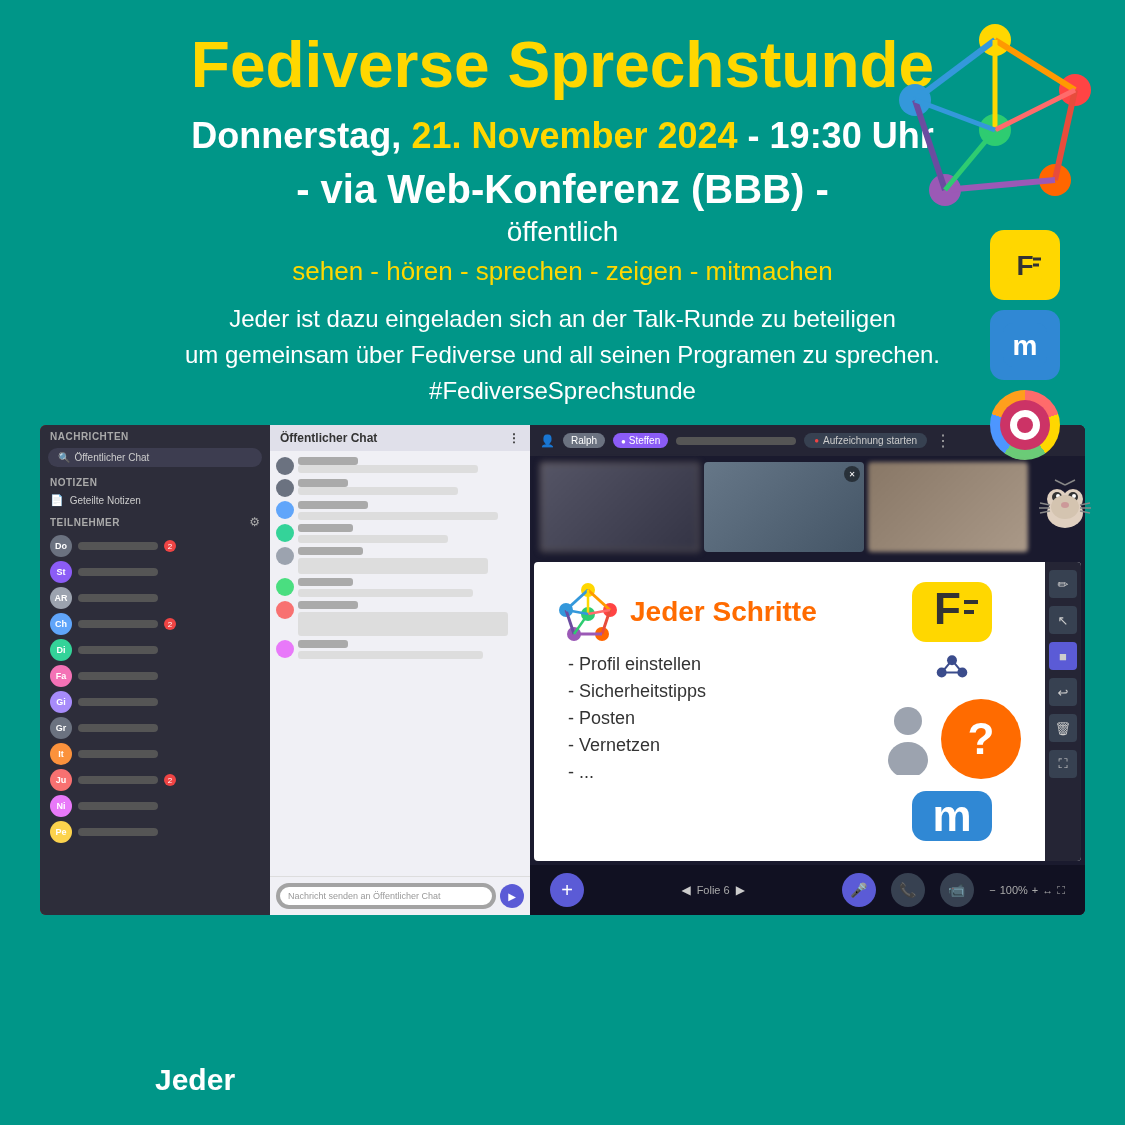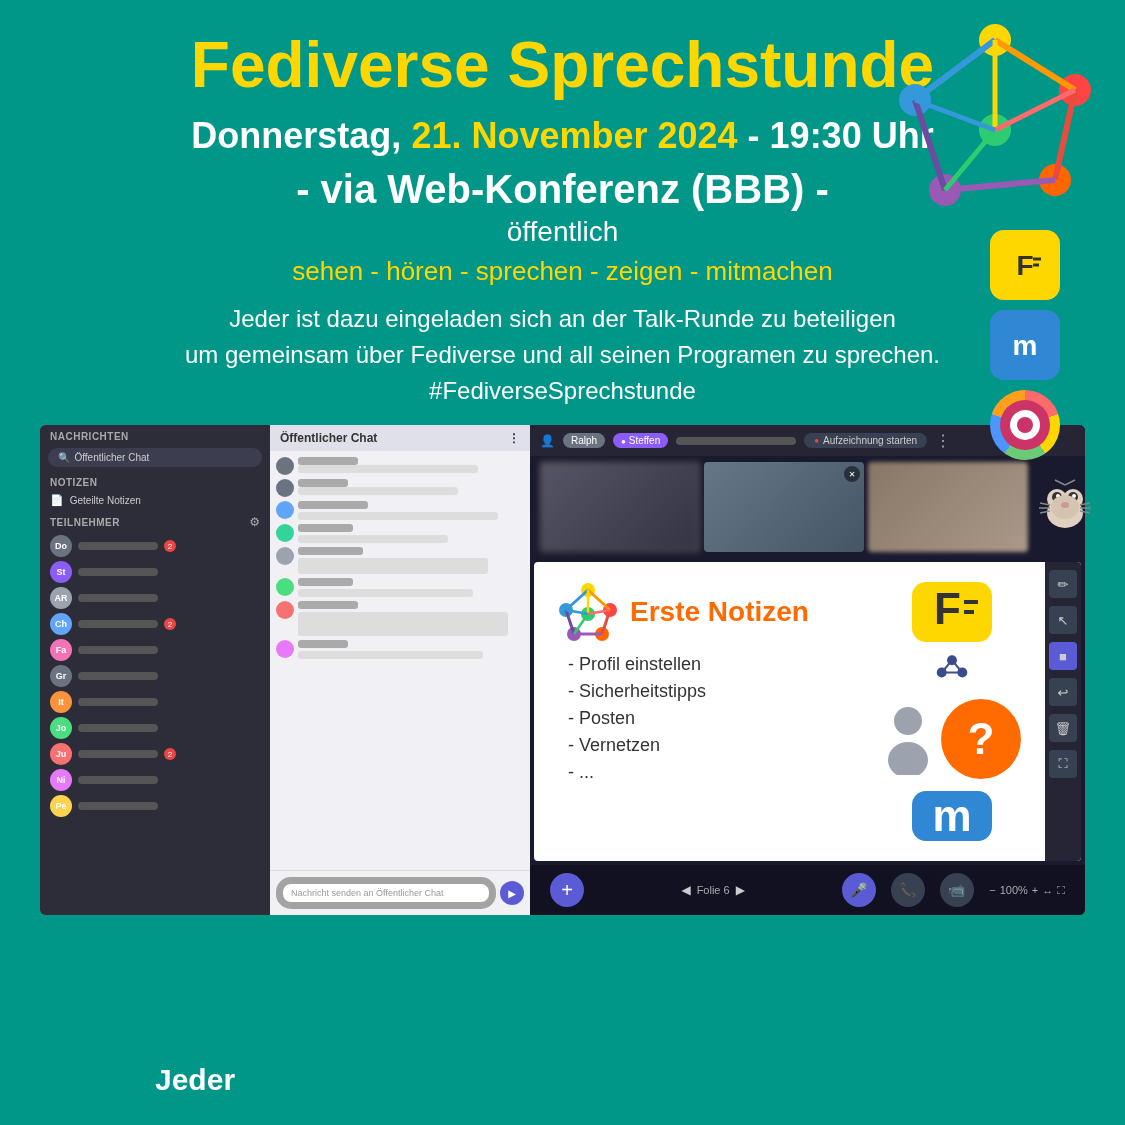--- a/index.html
+++ b/index.html
@@ -289,21 +289,21 @@
       padding: 6px;
       border-top: 1px solid #ddd;
       display: flex;
       align-items: center;
       gap: 4px;
     }
 
     .chat-input-box {
       flex: 1;
       background: white;
-      border: 7px solid #a3a3a3;
+      border: 4px solid #a3a3a3;
       border-radius: 15px;
       padding: 4px 8px;
       font-size: 9px;
       color: #999;
     }
 
     .send-btn {
       width: 24px;
       height: 24px;
       background: #5b5bd6;
@@ -620,33 +620,37 @@
         <div class="participant-row">
           <div class="avatar-circle" style="background:#9CA3AF;">AR</div>
           <div class="participant-name"></div>
         </div>
         <div class="participant-row">
           <div class="avatar-circle" style="background:#60A5FA;">Ch</div>
           <div class="participant-name"></div>
           <div style="width:12px;height:12px;background:#ef4444;border-radius:50%;font-size:8px;color:white;display:flex;align-items:center;justify-content:center;">2</div>
         </div>
         <div class="participant-row">
+          <div class="avatar-circle" style="background:#34D399;">Di</div>
+          <div class="participant-name"></div>
+        </div>
+        <div class="participant-row">
           <div class="avatar-circle" style="background:#F472B6;">Fa</div>
           <div class="participant-name"></div>
         </div>
         <div class="participant-row">
+          <div class="avatar-circle" style="background:#A78BFA;">Gi</div>
+          <div class="participant-name"></div>
+        </div>
+        <div class="participant-row">
           <div class="avatar-circle" style="background:#6B7280;">Gr</div>
           <div class="participant-name"></div>
         </div>
         <div class="participant-row">
           <div class="avatar-circle" style="background:#FB923C;">It</div>
-          <div class="participant-name"></div>
-        </div>
-        <div class="participant-row">
-          <div class="avatar-circle" style="background:#4ADE80;">Jo</div>
           <div class="participant-name"></div>
         </div>
         <div class="participant-row">
           <div class="avatar-circle" style="background:#F87171;">Ju</div>
           <div class="participant-name"></div>
           <div style="width:12px;height:12px;background:#ef4444;border-radius:50%;font-size:8px;color:white;display:flex;align-items:center;justify-content:center;">2</div>
         </div>
         <div class="participant-row">
           <div class="avatar-circle" style="background:#E879F9;">Ni</div>
           <div class="participant-name"></div>
@@ -775,21 +779,21 @@
                 <line x1="30" y1="8" x2="52" y2="28" stroke="#FF9900" stroke-width="3"></line>
                 <line x1="30" y1="8" x2="8" y2="28" stroke="#3498DB" stroke-width="3"></line>
                 <line x1="52" y1="28" x2="44" y2="52" stroke="#E74C3C" stroke-width="3"></line>
                 <line x1="44" y1="52" x2="16" y2="52" stroke="#9B59B6" stroke-width="3"></line>
                 <line x1="16" y1="52" x2="8" y2="28" stroke="#6B4CA0" stroke-width="3"></line>
                 <line x1="30" y1="8" x2="30" y2="32" stroke="#FFD700" stroke-width="2.5"></line>
                 <line x1="52" y1="28" x2="30" y2="32" stroke="#FF6B6B" stroke-width="2.5"></line>
                 <line x1="30" y1="32" x2="16" y2="52" stroke="#2ECC71" stroke-width="2.5"></line>
                 <line x1="8" y1="28" x2="30" y2="32" stroke="#3498DB" stroke-width="2.5"></line>
               </svg>
-              <span class="erste-schritte-text">Erste Notizen</span>
+              <span class="erste-schritte-text">Jeder Schritte</span>
             </div>
 
             <ul class="pres-items">
               <li>- Profil einstellen</li>
               <li>- Sicherheitstipps</li>
               <li>- Posten</li>
               <li>- Vernetzen</li>
               <li>- ...</li>
             </ul>
           </div>

